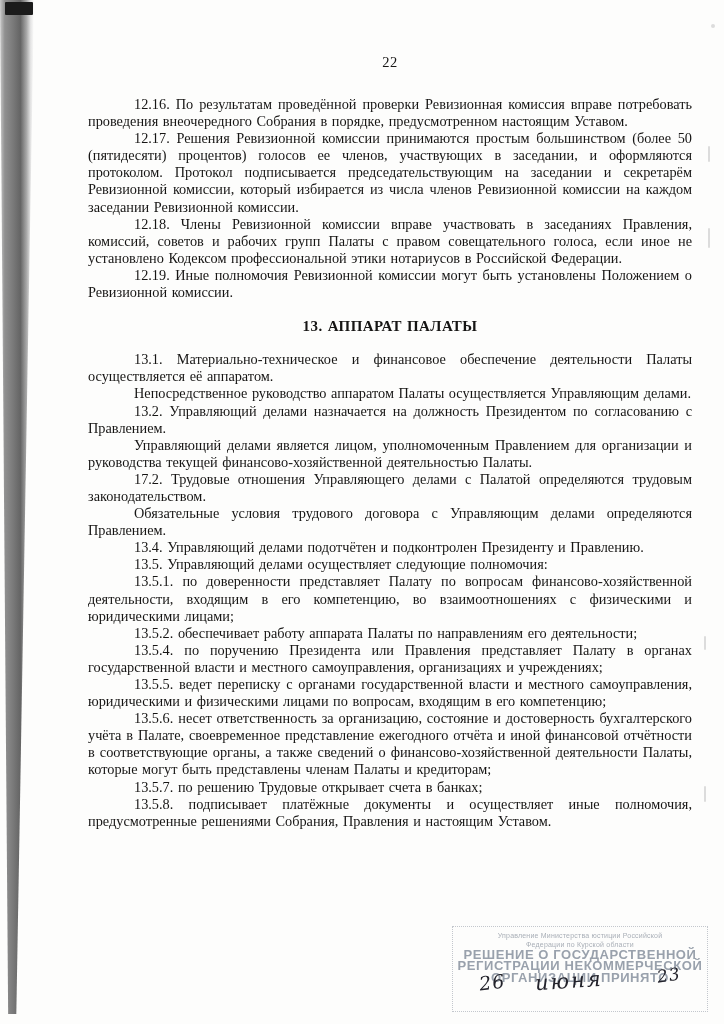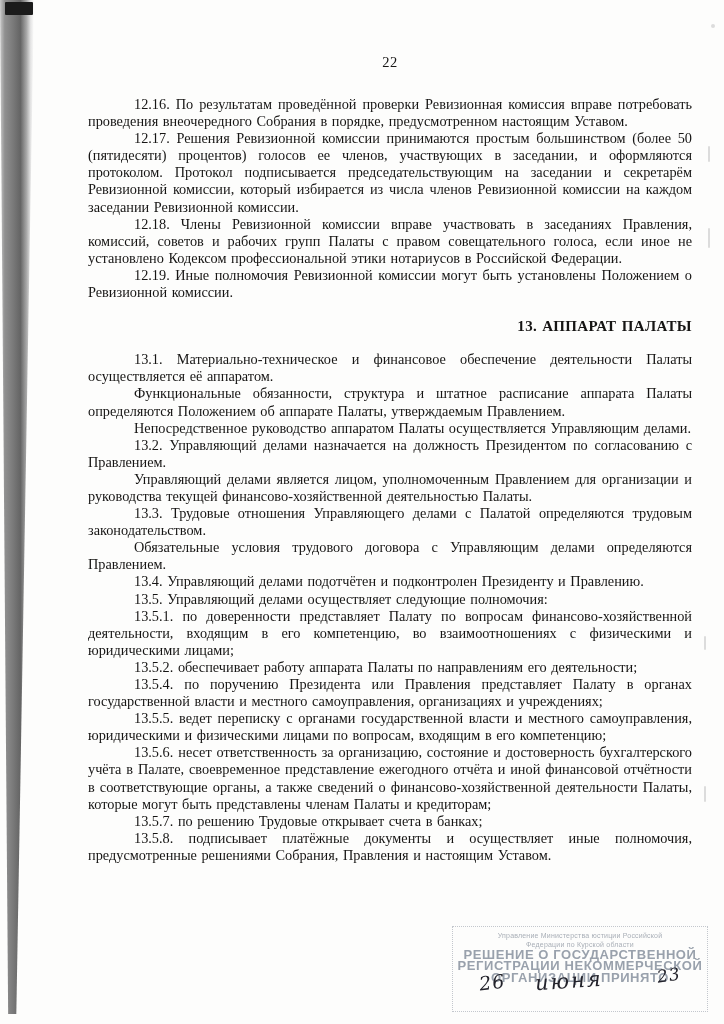--- a/index.html
+++ b/index.html
@@ -21,21 +21,21 @@
   .page-number {
     position:absolute; left:90px; top:54px; width:600px;
     text-align:center; font-size:14.5px; letter-spacing:0.5px;
   }
   .content { position:absolute; left:88px; top:96px; width:604px; }
   .para {
     margin:0; font-size:14.3px; line-height:17.1px;
     text-align:justify; text-indent:46px; word-spacing:1px;
   }
   .para.heading {
-    text-align:right; text-indent:0; font-weight:700;
+    text-align:center; text-indent:0; font-weight:700;
     font-size:15px; letter-spacing:0.4px; margin:17px 0 16px 0;
   }
   
   .stamp {
     position:absolute; left:452px; top:926px; width:256px; height:86px;
     border:1px dotted #c3c7cd; box-sizing:border-box;
     padding-top:5px; text-align:center;
     font-family:"Liberation Sans", sans-serif;
   }
   .stamp-lines { filter:blur(0.35px); }
@@ -67,25 +67,24 @@
   <div class="page-number">22</div>
 
   <div class="content">
 
   <p class="para body">12.16. По результатам проведённой проверки Ревизионная комиссия вправе потребовать проведения внеочередного Собрания в порядке, предусмотренном настоящим Уставом.</p>
       <p class="para body">12.17. Решения Ревизионной комиссии принимаются простым большинством (более 50 (пятидесяти) процентов) голосов ее членов, участвующих в заседании, и оформляются протоколом. Протокол подписывается председательствующим на заседании и секретарём Ревизионной комиссии, который избирается из числа членов Ревизионной комиссии на каждом заседании Ревизионной комиссии.</p>
       <p class="para body">12.18. Члены Ревизионной комиссии вправе участвовать в заседаниях Правления, комиссий, советов и рабочих групп Палаты с правом совещательного голоса, если иное не установлено Кодексом профессиональной этики нотариусов в Российской Федерации.</p>
       <p class="para body">12.19. Иные полномочия Ревизионной комиссии могут быть установлены Положением о Ревизионной комиссии.</p>
       <p class="para heading">13. АППАРАТ ПАЛАТЫ</p>
       <p class="para body">13.1. Материально-техническое и финансовое обеспечение деятельности Палаты осуществляется её аппаратом.</p>
-      <p class="para body">Функциональные обязанности, структура и штатное расписание аппарата Палаты определяются Положением об аппарате Палаты, утверждаемым Правлением.</p>
       <p class="para body">Непосредственное руководство аппаратом Палаты осуществляется Управляющим делами.</p>
       <p class="para body">13.2. Управляющий делами назначается на должность Президентом по согласованию с Правлением.</p>
       <p class="para body">Управляющий делами является лицом, уполномоченным Правлением для организации и руководства текущей финансово-хозяйственной деятельностью Палаты.</p>
-      <p class="para body">13.3. Трудовые отношения Управляющего делами с Палатой определяются трудовым законодательством.</p>
+      <p class="para body">17.2. Трудовые отношения Управляющего делами с Палатой определяются трудовым законодательством.</p>
       <p class="para body">Обязательные условия трудового договора с Управляющим делами определяются Правлением.</p>
       <p class="para body">13.4. Управляющий делами подотчётен и подконтролен Президенту и Правлению.</p>
       <p class="para body">13.5. Управляющий делами осуществляет следующие полномочия:</p>
       <p class="para body">13.5.1. по доверенности представляет Палату по вопросам финансово-хозяйственной деятельности, входящим в его компетенцию, во взаимоотношениях с физическими и юридическими лицами;</p>
       <p class="para body">13.5.2. обеспечивает работу аппарата Палаты по направлениям его деятельности;</p>
       <p class="para body">13.5.4. по поручению Президента или Правления представляет Палату в органах государственной власти и местного самоуправления, организациях и учреждениях;</p>
       <p class="para body">13.5.5. ведет переписку с органами государственной власти и местного самоуправления, юридическими и физическими лицами по вопросам, входящим в его компетенцию;</p>
       <p class="para body">13.5.6. несет ответственность за организацию, состояние и достоверность бухгалтерского учёта в Палате, своевременное представление ежегодного отчёта и иной финансовой отчётности в соответствующие органы, а также сведений о финансово-хозяйственной деятельности Палаты, которые могут быть представлены членам Палаты и кредиторам;</p>
       <p class="para body">13.5.7. по решению Трудовые открывает счета в банках;</p>
       <p class="para body">13.5.8. подписывает платёжные документы и осуществляет иные полномочия, предусмотренные решениями Собрания, Правления и настоящим Уставом.</p>

